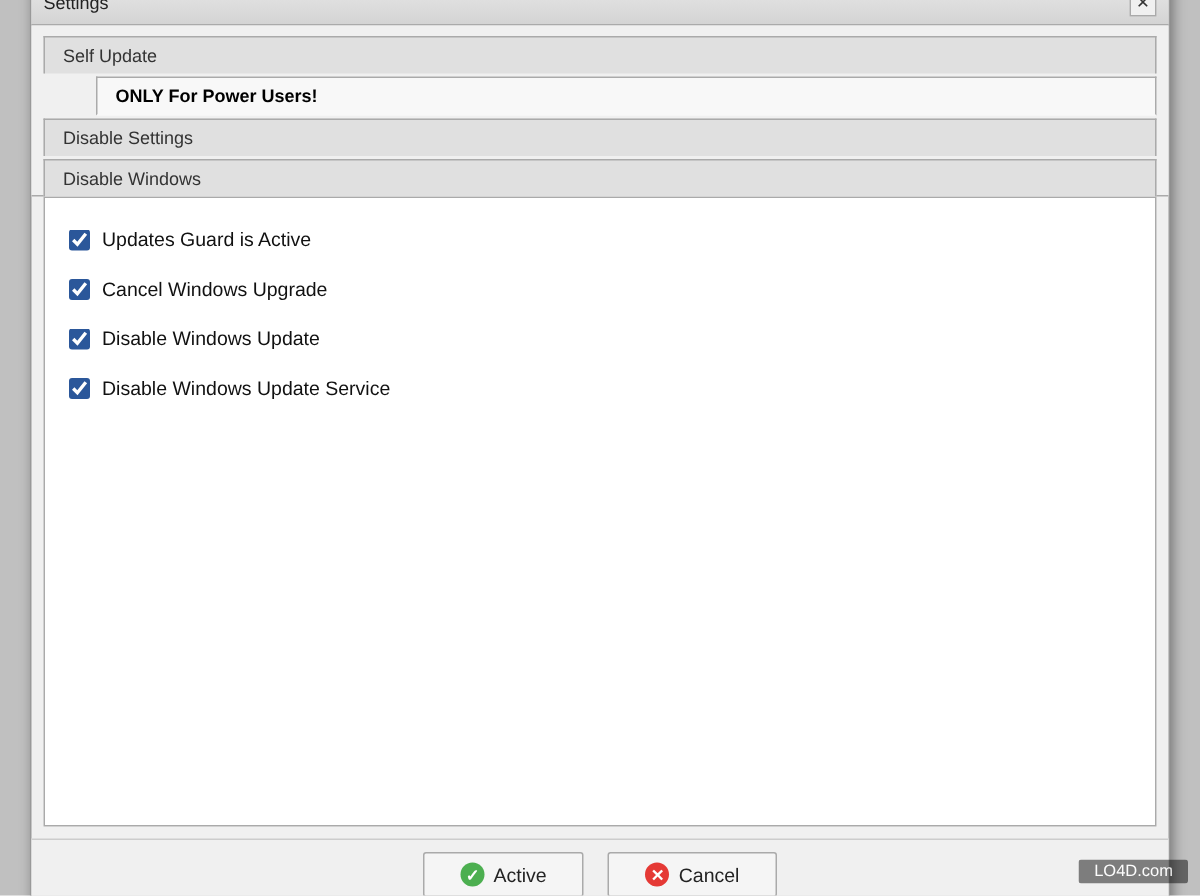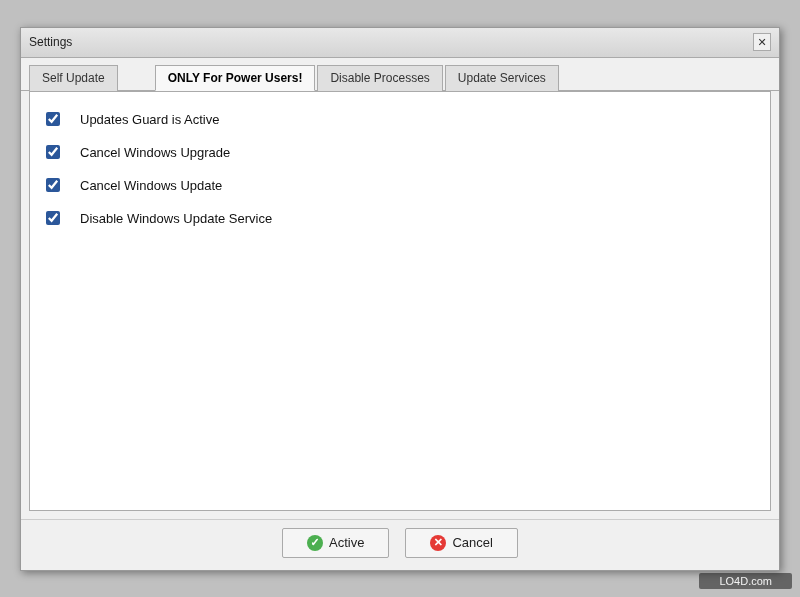--- a/index.html
+++ b/index.html
@@ -55,20 +55,21 @@
       font-size: 11px;
       color: #333;
     }
 
     .tabs {
       display: flex;
       padding: 6px 8px 0 8px;
       background: #f0f0f0;
       border-bottom: 1px solid #aaa;
       gap: 2px;
+      flex-direction: column;
     }
 
     .tab {
       padding: 5px 12px;
       border: 1px solid #aaa;
       border-bottom: none;
       background: #e0e0e0;
       cursor: pointer;
       font-size: 12px;
       color: #333;
@@ -95,21 +96,21 @@
       margin: 0 8px 8px 8px;
       border: 1px solid #aaa;
       padding: 20px 16px;
       min-height: 420px;
     }
 
     .checkbox-item {
       display: flex;
       align-items: center;
       margin-bottom: 18px;
-      gap: 20px;
+      gap: 8px;
     }
 
     .checkbox-item input[type="checkbox"] {
       width: 14px;
       height: 14px;
       cursor: pointer;
       accent-color: #2b579a;
     }
 
     .checkbox-label {
@@ -162,54 +163,54 @@
       color: white;
     }
 
     .watermark {
       position: fixed;
       bottom: 8px;
       right: 8px;
       background: rgba(0,0,0,0.6);
       color: white;
       font-size: 11px;
-      padding: 2px 20px;
+      padding: 2px 10px;
       border-radius: 2px;
       opacity: 0.8;
     }
   </style>
 </head>
 <body>
 
 <div class="window">
 
   <div class="title-bar">
     <span class="title-bar-text">Settings</span>
     <div class="close-btn">✕</div>
   </div>
 
   <div class="tabs">
     <div class="tab">Self Update</div>
     <div class="tab active power-users">ONLY For Power Users!</div>
-    <div class="tab">Disable Processes</div>
-    <div class="tab">Update Services</div>
+    <div class="tab">Disable Settings</div>
+    <div class="tab">Disable Windows</div>
   </div>
 
   <div class="content-area">
     <div class="checkbox-item">
       <input type="checkbox" checked="" style="">
       <span class="checkbox-label">Updates Guard is Active</span>
     </div>
     <div class="checkbox-item">
       <input type="checkbox" checked="" style="">
       <span class="checkbox-label">Cancel Windows Upgrade</span>
     </div>
     <div class="checkbox-item">
       <input type="checkbox" checked="" style="">
-      <span class="checkbox-label">Cancel Windows Update</span>
+      <span class="checkbox-label">Disable Windows Update</span>
     </div>
     <div class="checkbox-item">
       <input type="checkbox" checked="" style="">
       <span class="checkbox-label">Disable Windows Update Service</span>
     </div>
   </div>
 
   <div class="footer">
     <button class="btn btn-apply">
       <span class="btn-icon">✓</span>

